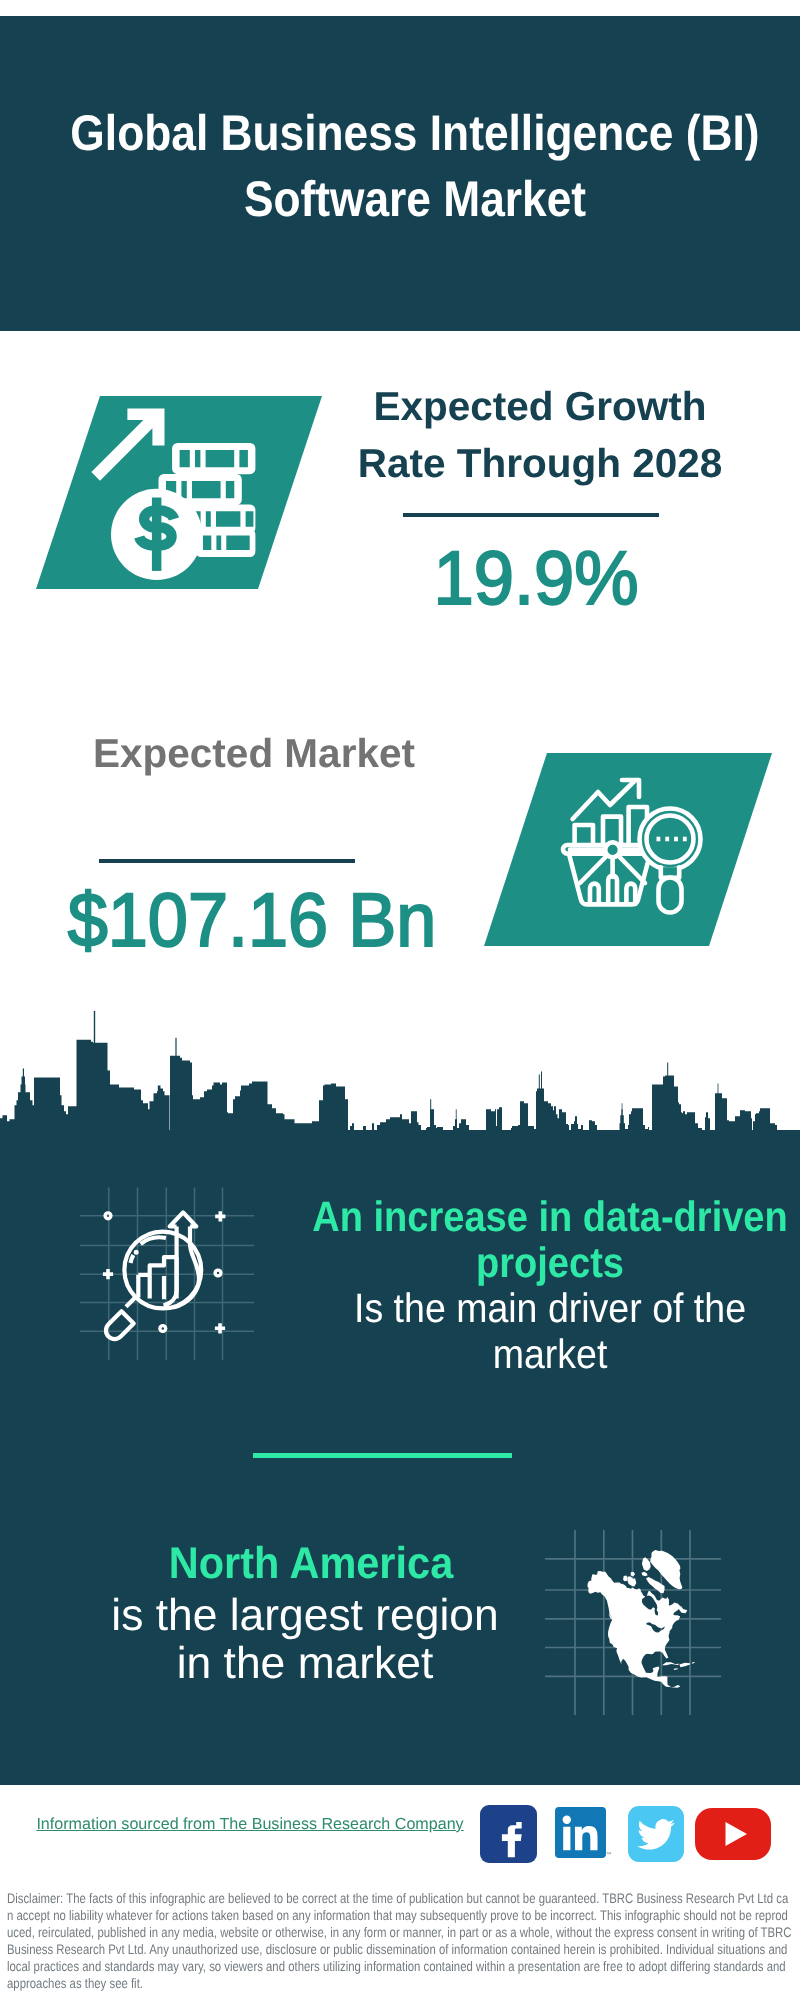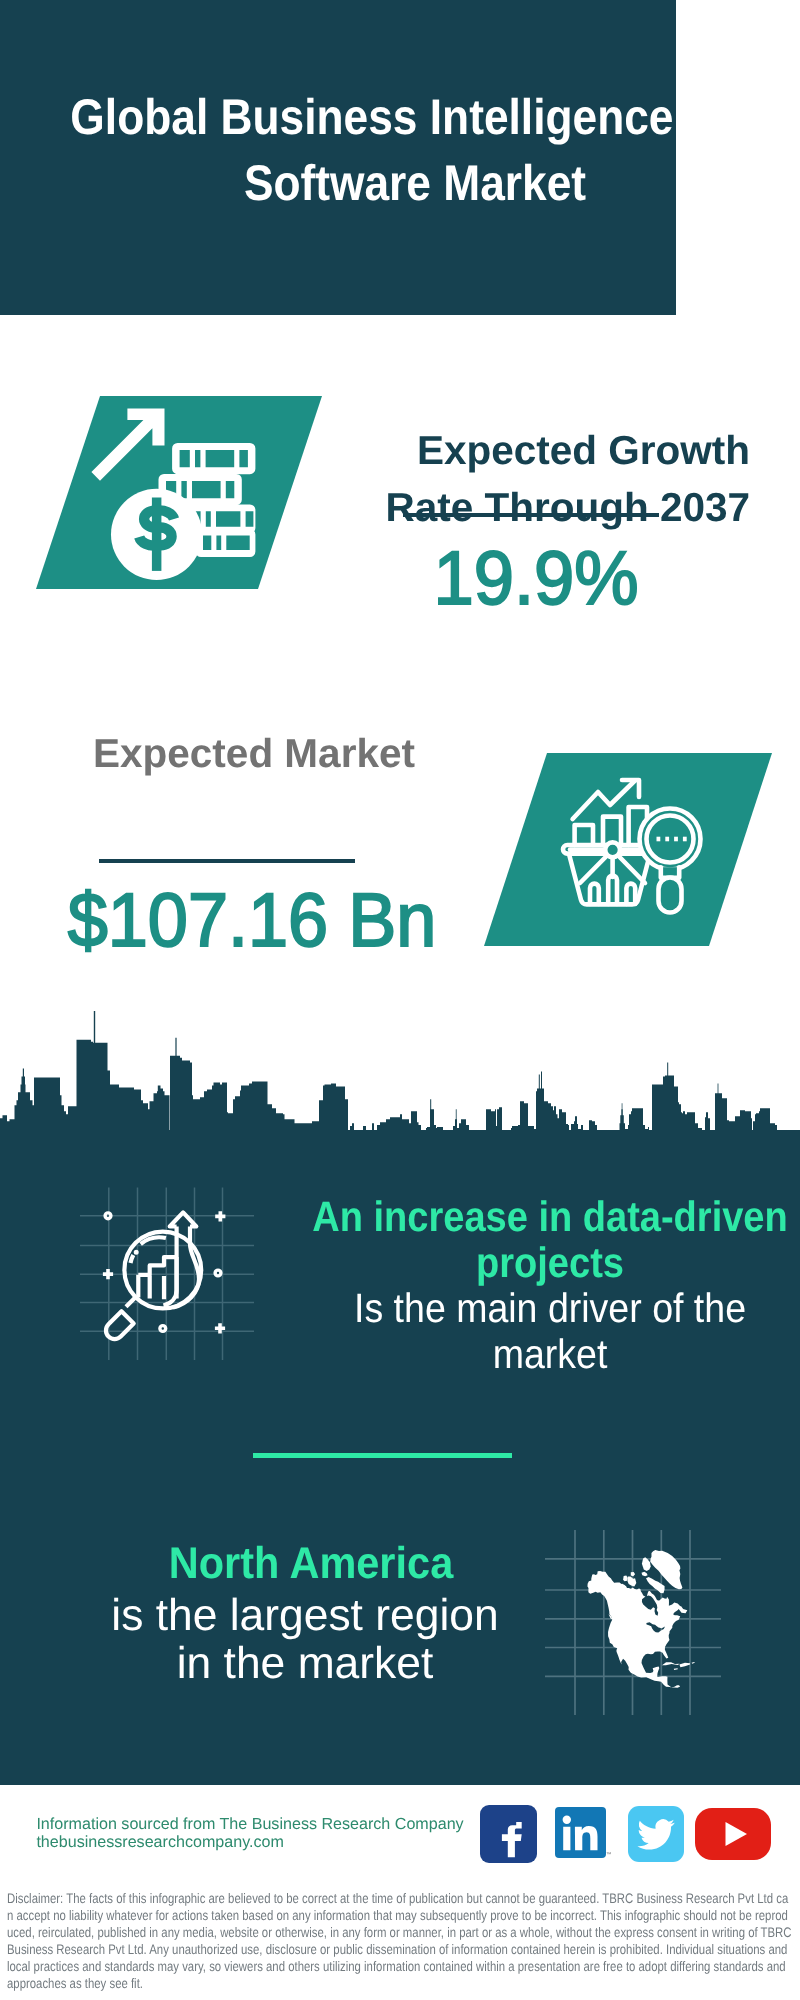--- a/index.html
+++ b/index.html
@@ -4,28 +4,28 @@
 <title>Global Business Intelligence (BI) Software Market</title>
 <style>
   *{box-sizing:border-box;margin:0;padding:0;}
   html,body{width:800px;height:2000px;}
   body{font-family:"Liberation Sans",sans-serif;background:#ffffff;overflow:hidden;
        -webkit-font-smoothing:antialiased;text-rendering:geometricPrecision;}
   .page *{-webkit-font-smoothing:antialiased;}
   .page{position:relative;width:800px;height:2000px;background:#fff;transform:translateZ(0);}
 
   
-  .header{position:absolute;left:0;top:0;width:676px;height:315px;background:#164150;}
+  .header{position:absolute;left:0;top:16px;width:800px;height:315px;background:#164150;}
   .header-title{position:absolute;left:-70.5px;top:84px;width:970px;text-align:center;color:#ffffff;
       font-size:50px;font-weight:bold;line-height:66px;transform:scaleX(0.886);transform-origin:center top;}
 
   
   .shape1{position:absolute;left:36px;top:396px;width:286px;height:193px;}
-  .stat1-label{position:absolute;left:330px;top:378px;width:420px;text-align:right;color:#164150;
-      font-size:40.5px;font-weight:bold;line-height:57px;margin-top:44px;}
+  .stat1-label{position:absolute;left:330px;top:378px;width:420px;text-align:center;color:#164150;
+      font-size:40.5px;font-weight:bold;line-height:57px;}
   .rule1{position:absolute;left:403px;top:513px;width:256px;height:4px;background:#164150;}
   .stat1-value{position:absolute;left:326px;top:541px;width:420px;text-align:center;color:#1d8f85;
       font-size:76px;line-height:76px;-webkit-text-stroke:2.1px #1d8f85;transform:scaleX(0.952);}
 
   
   .shape2{position:absolute;left:484px;top:753px;width:288px;height:193px;}
   .stat2-label{position:absolute;left:44px;top:724.5px;width:420px;text-align:center;color:#737373;
       font-size:40.5px;font-weight:bold;line-height:57px;}
   .rule2{position:absolute;left:99px;top:859px;width:256px;height:4px;background:#164150;}
   .stat2-value{position:absolute;left:42px;top:883px;width:420px;text-align:center;color:#1d8f85;
@@ -45,21 +45,21 @@
 
   
   .txt4a{position:absolute;left:11px;top:1540px;width:600px;text-align:center;color:#2ee9a6;
       font-size:44.4px;font-weight:bold;line-height:47px;transform:scaleX(0.935);transform-origin:center top;}
   .txt4b{position:absolute;left:5px;top:1591.5px;width:600px;text-align:center;color:#ffffff;
       font-size:44.7px;font-weight:400;line-height:48.5px;transform:scaleX(0.993);transform-origin:center top;}
   .icon4{position:absolute;left:545px;top:1505px;width:200px;height:210px;}
 
   
   .footer{position:absolute;left:0;top:1785px;width:800px;height:215px;background:#ffffff;}
-  .foot-src{position:absolute;left:36.4px;top:1816px;color:#2e8b6e;font-size:16.1px;line-height:17.8px;}
+  .foot-src{position:absolute;left:36.4px;top:1816px;color:#2e8b6e;font-size:16.1px;line-height:17.8px;text-decoration:underline;}
   .sicon{position:absolute;display:block;}
   .sicon svg{display:block;width:100%;height:100%;}
   .si-fb{left:480px;top:1805px;width:57px;height:58px;}
   .si-li{left:555px;top:1807px;width:56px;height:56px;}
   .si-tw{left:628px;top:1806px;width:56px;height:56px;}
   .si-yt{left:695px;top:1808px;width:76px;height:52px;}
   .disclaimer{position:absolute;left:7px;top:1890px;width:952px;color:#737b80;font-size:13.8px;
       line-height:17.07px;text-align:left;word-break:break-all;transform:scaleX(0.8246);transform-origin:left top;}
 </style>
 </head>
@@ -111,21 +111,21 @@
       <g>
         <path fill="none" stroke="#1d8f85" stroke-width="10.4" d="M138.0,123.0 a14.9,10.9 0 0 0 -17.4,-8.4 h-2.0
                  a10.4,8.4 0 0 0 0,16.9 h6.0 a10.9,8.9 0 0 1 0,17.9 h-4.0
                  a14.9,10.9 0 0 1 -17.4,-8.4"></path>
         <rect x="115.9" y="101.5" width="9.5" height="73.4" fill="#1d8f85"></rect>
       </g>
     </g>
   </svg>
   <div class="stat1-label">
     <span>Expected Growth</span><br>
-    <span>Rate Through 2037</span>
+    <span>Rate Through 2028</span>
   </div>
   <div class="rule1"></div>
   <div class="stat1-value">19.9%</div>
 
   <div class="stat2-label">
     <span>Expected Market</span><br>
   </div>
   <div class="rule2"></div>
   <div class="stat2-value">$107.16 Bn</div>
   <svg class="shape2" viewBox="0 0 288 193">
@@ -254,21 +254,20 @@
       <path fill="#ffffff" d="M49.7,82.7L52.1,87.6L54.3,88.9L52.8,85.0L49.7,82.7Z"></path>
     </g>
     </g>
   </svg>
 
   <div class="footer">
     
   </div>
   <div class="foot-src">
     <div>Information sourced from The Business Research Company</div>
-    <div>thebusinessresearchcompany.com</div>
   </div>
   <div>
     <a class="sicon si-fb">
       <svg viewBox="0 0 57 58">
           <rect x="0" y="0" width="57" height="58" rx="9" fill="#1d4289"></rect>
         <path d="M36.2,20.2h-4.0c-2.6,0-4.4,1.7-4.4,4.4v4.7h-5.9v6.6h5.9v16.4h7.1V35.9h5.9l0.9-6.6h-6.8v-4.0c0-1.2,0.5-1.8,1.9-1.8h4.9v-6.4c-0.8-0.1-3.0-0.2-5.5-0.2z" fill="#ffffff"></path>
         </svg>
     </a>
     <a class="sicon si-li">
       <svg viewBox="0 0 56 56">

